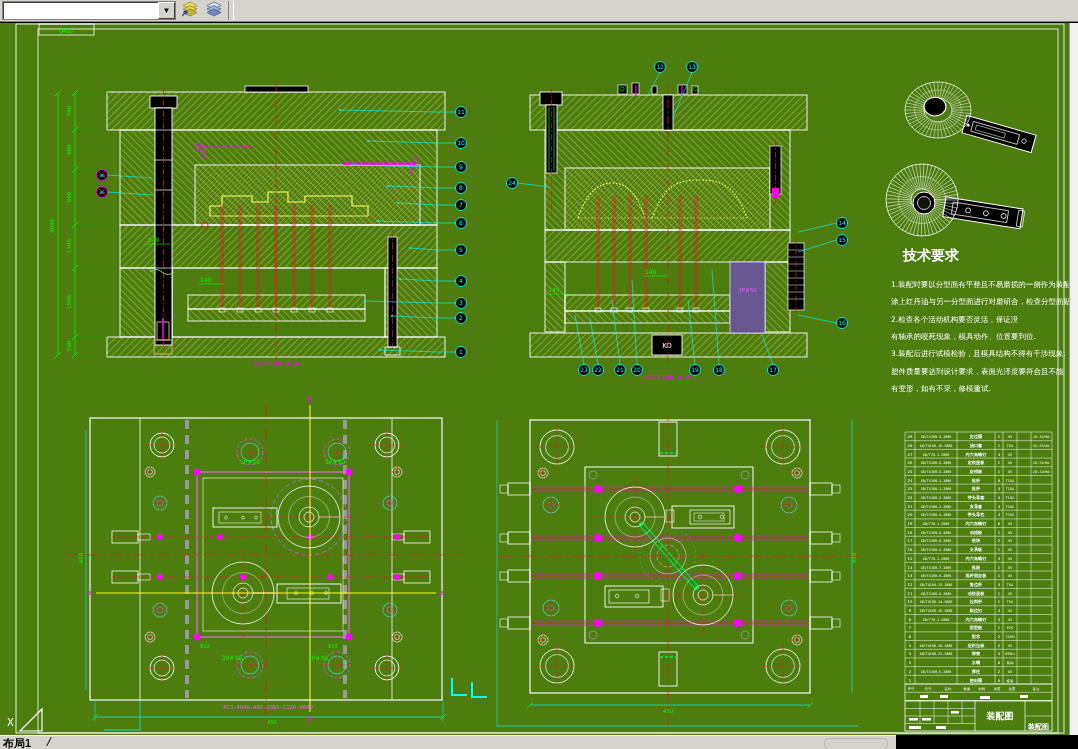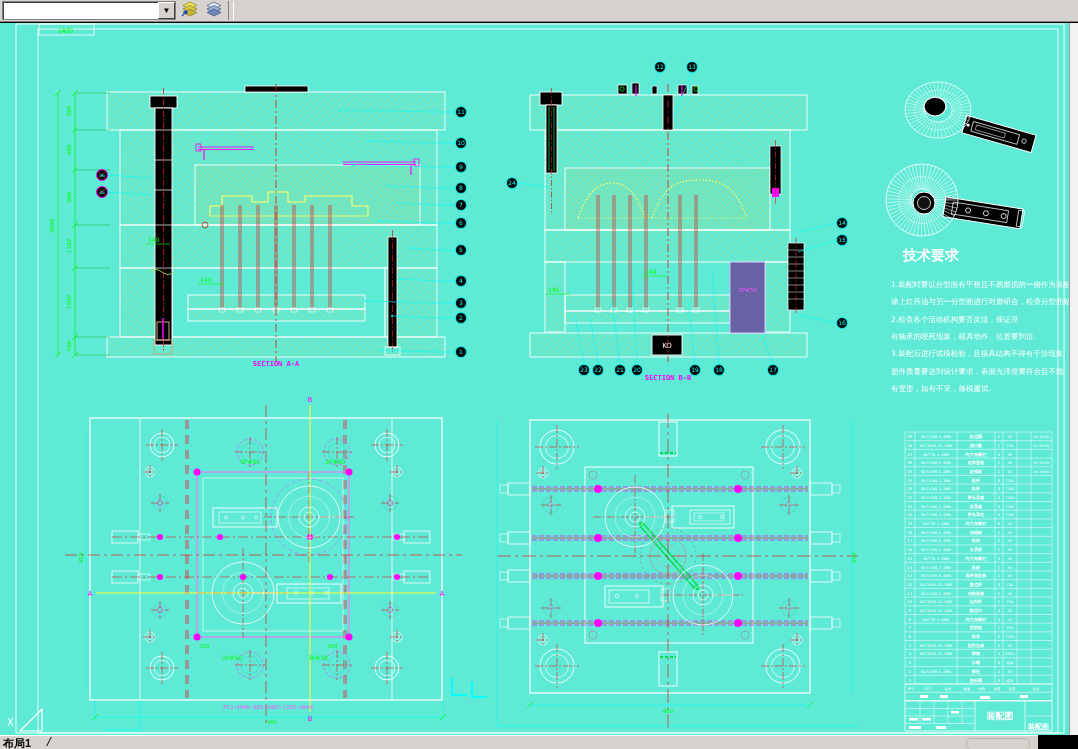--- a/index.html
+++ b/index.html
@@ -2,23 +2,23 @@
 <html><head>
 <meta charset="utf-8">
 <style>
   html,body{margin:0;padding:0;background:#000;}
   .app{position:relative;width:1078px;height:749px;overflow:hidden;background:#000;font-family:"Liberation Sans",sans-serif;}
   .toolbar{position:absolute;left:0;top:0;width:1078px;height:21px;background:#d6d3ce;border-bottom:1px solid #808080;display:flex;align-items:center;}
   .combo{position:relative;width:172px;height:17px;margin-left:2px;background:#fff;border:1px solid #808080;box-shadow:inset 1px 1px 0 #404040;}
   .combo .arrow{position:absolute;right:0;top:0;width:15px;height:15px;background:#d6d3ce;border:1px solid #fff;border-right-color:#404040;border-bottom-color:#404040;font-size:8px;line-height:15px;text-align:center;color:#000;}
   .tbtn{width:22px;height:19px;margin-left:2px;background:#d6d3ce;border:1px solid #d6d3ce;display:flex;align-items:center;justify-content:center;padding:0;}
   .tbsep{width:4px;height:19px;border-left:1px solid #808080;border-right:1px solid #fff;margin-left:4px;}
-  .canvas{position:absolute;left:0;top:23px;width:1078px;height:712px;background:#5eead4;}
+  .canvas{position:absolute;left:0;top:23px;width:1078px;height:712px;background:#4d7c0f;}
   .vscroll{position:absolute;right:0;top:0;width:8px;height:712px;background:#f2f2f0;border-left:1px solid #9a9a9a;}
-  .statusbar{position:absolute;left:0;top:735px;width:1038px;height:14px;background:#d6d3ce;border-top:1px solid #fff;font-size:11px;color:#000;}
+  .statusbar{position:absolute;left:0;top:735px;width:896px;height:14px;background:#d6d3ce;border-top:1px solid #fff;font-size:11px;color:#000;}
   .statusbar .tab{position:absolute;left:3px;top:0px;font-weight:bold;}
   .statusbar .tabslash{position:absolute;left:47px;top:-2px;font-size:13px;font-style:italic;}
   .statusbar .grip{position:absolute;right:8px;top:2px;width:62px;height:10px;border:1px solid #bab6aa;border-radius:5px;}
   svg text{user-select:none;}
 </style>
 </head>
 <body>
 
 <div class="app">
 

